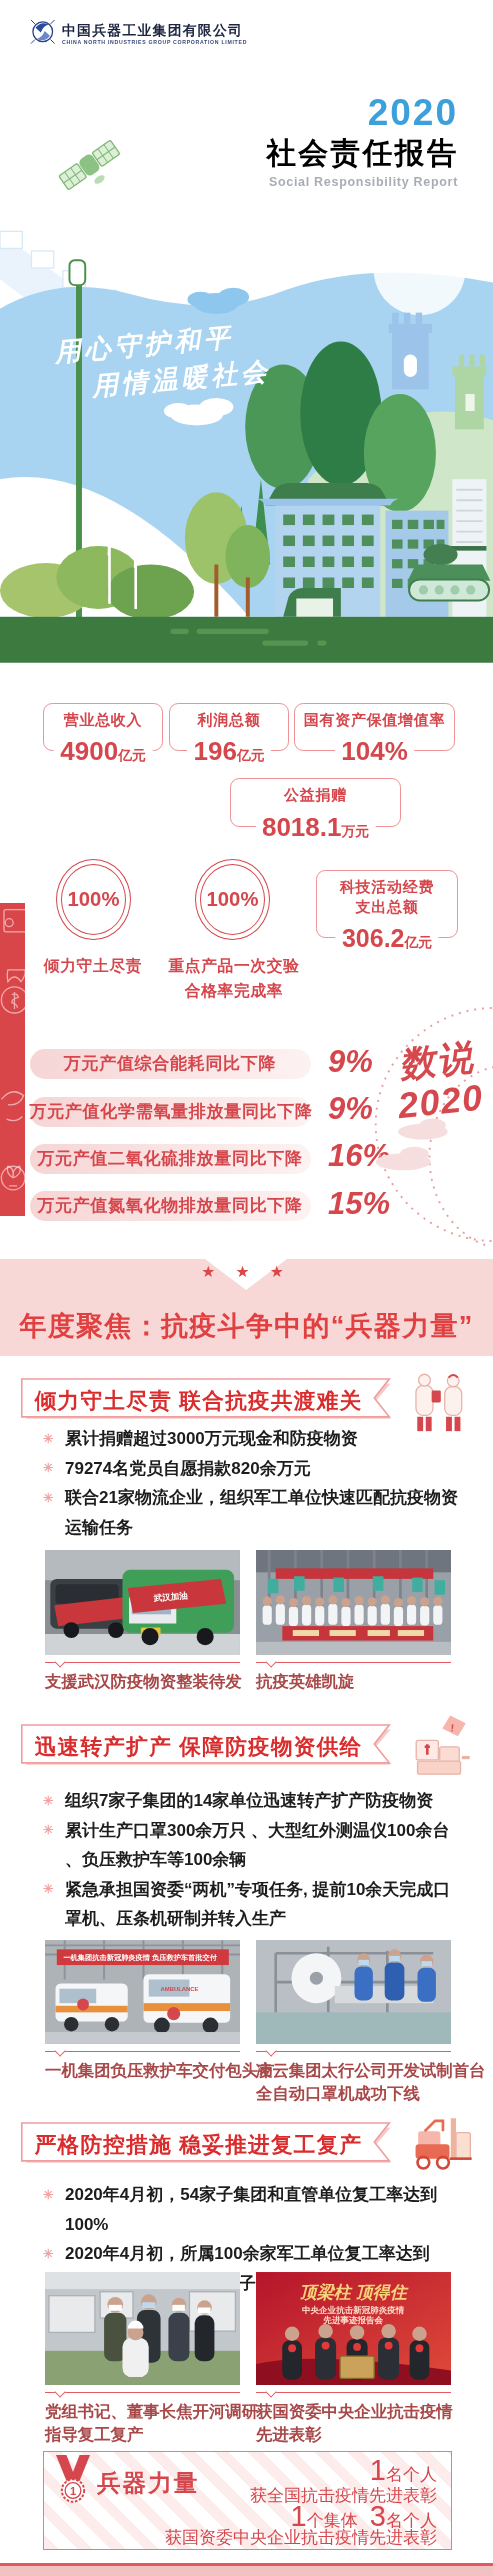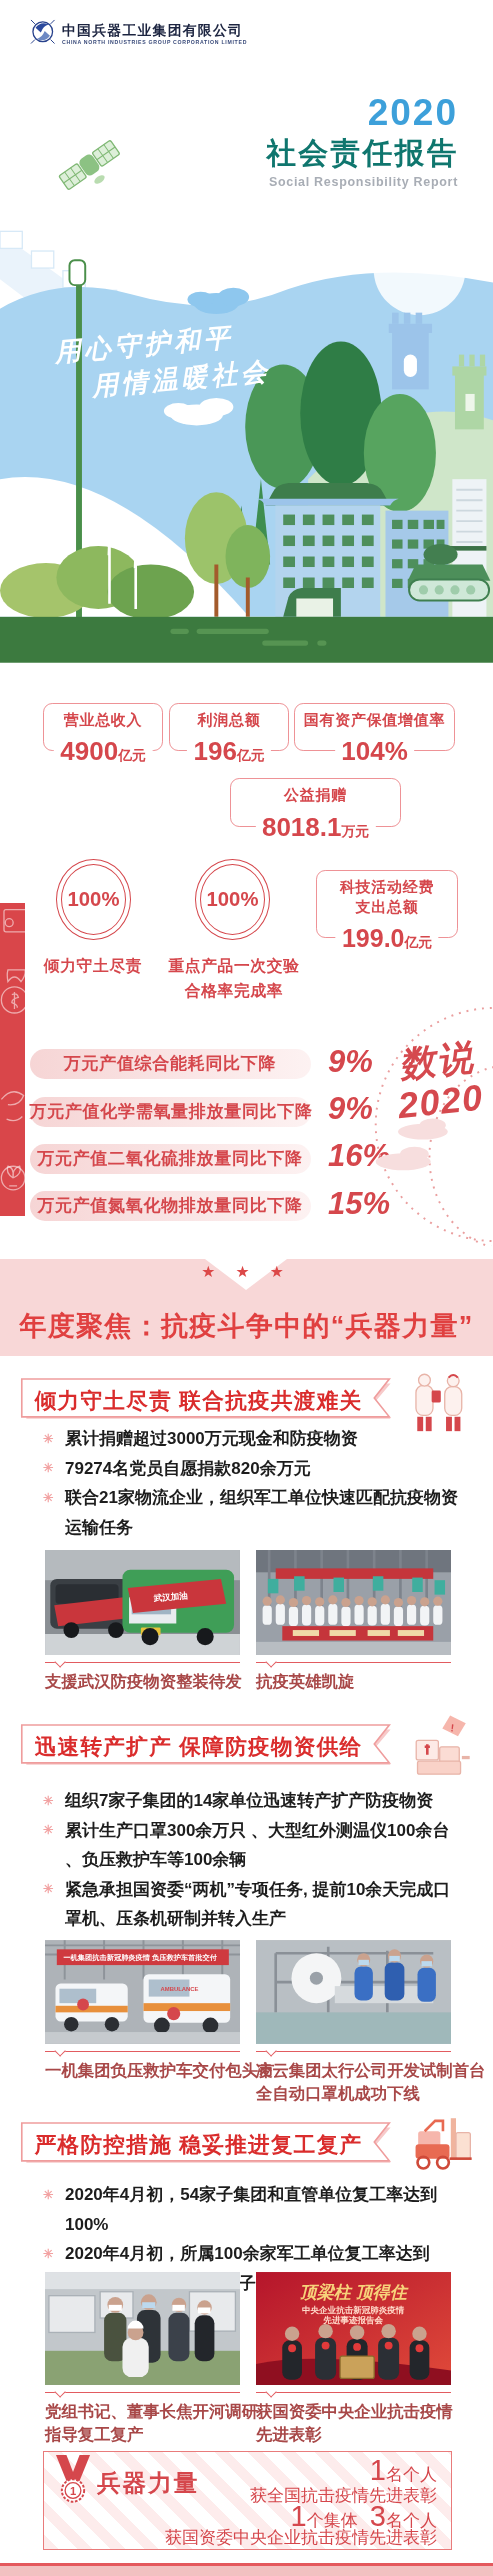--- a/index.html
+++ b/index.html
@@ -6,21 +6,21 @@
   .page{position:relative;width:493px;height:2576px;background:#ffffff;overflow:hidden;
         font-family:"Liberation Sans",sans-serif;}
   .abs{position:absolute;}
 
   
   .company-cn{position:absolute;left:62px;top:21.6px;font-size:13.8px;font-weight:bold;color:#1c2440;letter-spacing:1.3px;}
   .company-en{position:absolute;left:62px;top:39px;font-size:5.2px;font-weight:bold;color:#394a7a;letter-spacing:0.7px;}
 
   
   .hero-year{position:absolute;right:35px;top:92px;font-size:37px;font-weight:bold;color:#3da0da;letter-spacing:2px;}
-  .hero-title{position:absolute;right:34px;top:134px;font-size:29.5px;font-weight:bold;color:#0f766e;letter-spacing:2.6px;}
+  .hero-title{position:absolute;right:34px;top:134px;font-size:29.5px;font-weight:bold;color:#000000;letter-spacing:2.6px;}
   .hero-en{position:absolute;right:35px;top:175px;font-size:12.5px;font-weight:bold;color:#a8adb5;letter-spacing:0.7px;}
   .slogan{position:absolute;left:56px;top:325px;color:#ffffff;font-weight:bold;font-style:italic;
           font-size:26px;letter-spacing:3.9px;transform:rotate(-5deg);line-height:37px;white-space:nowrap;}
   .slogan .l2{margin-left:34px;}
 
   
   .statbox{position:absolute;border:1.3px solid #ee9296;border-radius:9.2px;background:#fff;}
   .statbox .lbl{text-align:center;color:#d5474c;font-weight:bold;font-size:15px;padding-top:7.2px;letter-spacing:0.7px;}
   .statbox .num{position:absolute;left:50%;bottom:0;transform:translate(-50%,55%);background:#fff;
                 padding:0 6.6px;white-space:nowrap;color:#d5474c;font-weight:bold;font-size:26px;}
@@ -298,21 +298,21 @@
 
   <div class="kcircle" style="left:195px;top:859px">
     <div class="val">100%</div>
   </div>
   <div class="klabel" style="left:165px;top:956px;width:138px">重点产品一次交验</div>
   <div class="klabel" style="left:165px;top:981px;width:138px">合格率完成率</div>
 
   <div class="statbox" style="left:316px;top:870px;width:140px;height:66px">
     <div class="lbl">科技活动经费</div>
     <div class="lbl" style="padding-top:1.3px">支出总额</div>
-    <div class="num" style="font-size:25px"><span>199.0</span><span class="unit">亿元</span></div>
+    <div class="num" style="font-size:25px"><span>306.2</span><span class="unit">亿元</span></div>
   </div>
 
   <div class="pill" style="top:1049px">万元产值综合能耗同比下降</div>
   <div class="pct" style="top:1044px">9%</div>
 
   <div class="pill" style="top:1097px">万元产值化学需氧量排放量同比下降</div>
   <div class="pct" style="top:1091px">9%</div>
 
   <div class="pill" style="top:1144px">万元产值二氧化硫排放量同比下降</div>
   <div class="pct" style="top:1138px">16%</div>

